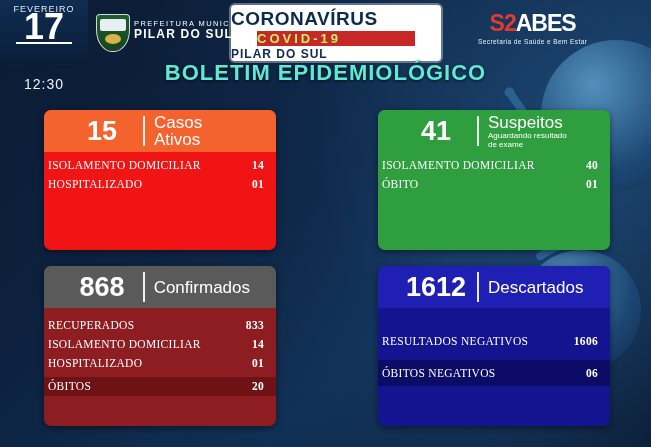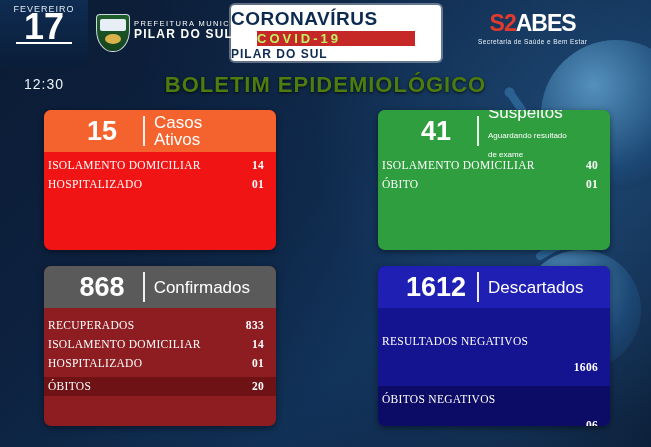--- a/index.html
+++ b/index.html
@@ -55,49 +55,49 @@
   .t-corona{font-size:19px;font-weight:bold;color:#0d2a4f;letter-spacing:.5px;margin-top:3px;}
   .t-covid{background:#c62828;color:#bef264;font-size:13px;font-weight:bold;letter-spacing:3px;display:block;margin:1px 26px;}
   .t-city{font-size:12px;font-weight:bold;color:#0d2a4f;letter-spacing:1px;}
 
   .abes{position:absolute;left:478px;top:10px;color:#fff;text-align:center;}
   .abes-logo{font-size:23px;font-weight:bold;letter-spacing:-1px;}
   .abes-logo .s2{color:#e23b2e;}
   .abes-sub{font-size:6.5px;letter-spacing:.4px;margin-top:1px;color:#eaf2fa;}
 
   .boletim{
-    position:absolute;left:0;top:72px;width:651px;text-align:center;
-    color:#4d7c0f;font-size:22px;font-weight:bold;letter-spacing:1px;
+    position:absolute;left:0;top:60px;width:651px;text-align:center;
+    color:#5eead4;font-size:22px;font-weight:bold;letter-spacing:1px;
     text-shadow:0 1px 3px rgba(0,0,0,.8);
   }
 
   
   .card{position:absolute;border-radius:7px;color:#fff;overflow:hidden;box-shadow:0 2px 6px rgba(0,0,0,.45);}
   .card-head{display:flex;align-items:center;height:42px;padding:0 26px;}
   .card-num{font-size:27px;font-weight:bold;min-width:64px;text-align:center;}
   .card-sep{width:2px;height:30px;background:rgba(255,255,255,.9);margin:0 9px;}
   .card-label{font-size:17px;font-weight:normal;line-height:17px;}
-  .card-sublabel{font-size:8px;font-weight:normal;line-height:9px;margin-top:10px;}
+  .card-sublabel{font-size:8px;font-weight:normal;line-height:9px;margin-top:0;}
   .rows{padding:4px 12px 6px 4px;font-family:Liberation Serif, serif;}
   .row{display:flex;justify-content:space-between;font-size:11.5px;line-height:19px;letter-spacing:.3px;}
   .row .v{font-weight:bold;min-width:40px;text-align:right;}
 
   
   #card-ativos{left:44px;top:110px;width:232px;height:140px;background:#f01414;}
   #card-ativos .card-head{background:#f4622d;}
   #card-suspeitos{left:378px;top:110px;width:232px;height:140px;background:#2e9e3e;}
   #card-suspeitos .card-head{background:#2e9e3e;}
   #card-confirmados{left:44px;top:266px;width:232px;height:160px;background:#8e1d22;}
   #card-confirmados .card-head{background:#5a5a5a;}
   #card-confirmados .rows{padding-top:8px;}
   #card-confirmados .row.last{background:#6f1216;margin:4px -12px -6px -12px;padding:0 12px;}
   #card-descartados{left:378px;top:266px;width:232px;height:160px;background:#141490;}
   #card-descartados .card-head{background:#1f1fb4;}
   #card-descartados .rows{padding-top:20px;}
-  #card-descartados .row{line-height:26px;flex-direction:column;}
+  #card-descartados .row{line-height:26px;}
   #card-descartados .row.last{background:#0c0c66;margin:6px -12px -6px -12px;padding:0 12px;}
 </style>
 </head>
 <body>
 
 <div class="bg">
   <div class="virus" style="right:-40px;top:40px;width:150px;height:150px;"></div>
   <div class="virus" style="right:10px;top:250px;width:120px;height:120px;"></div>
   <div class="virus" style="right:120px;top:330px;width:90px;height:90px;opacity:.6;"></div>
   <div class="spike" style="right:130px;top:90px;width:8px;height:26px;transform:rotate(-35deg);"></div>

